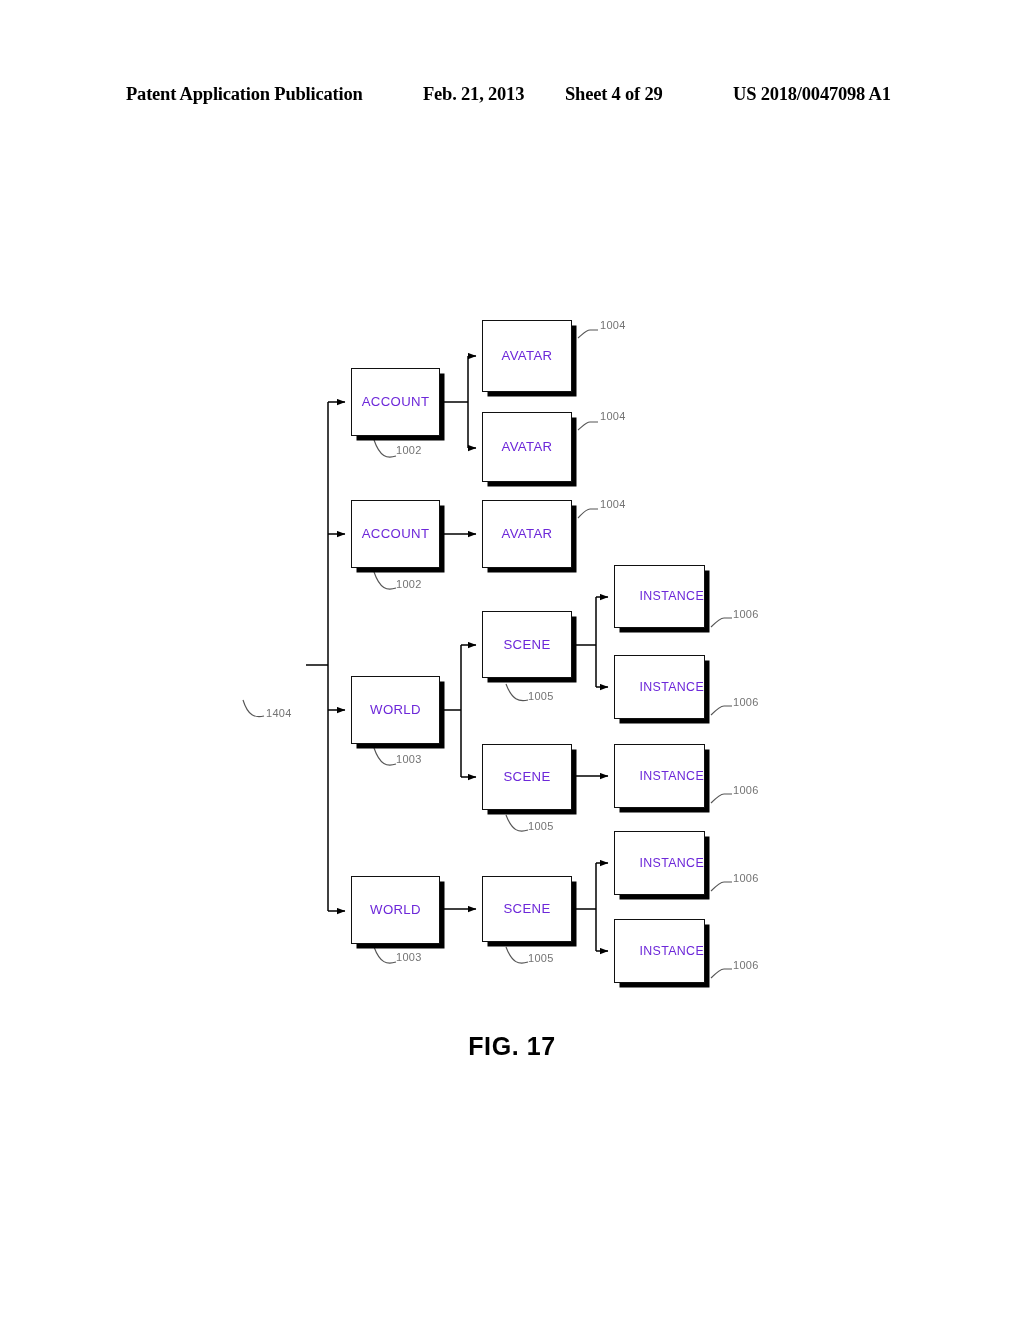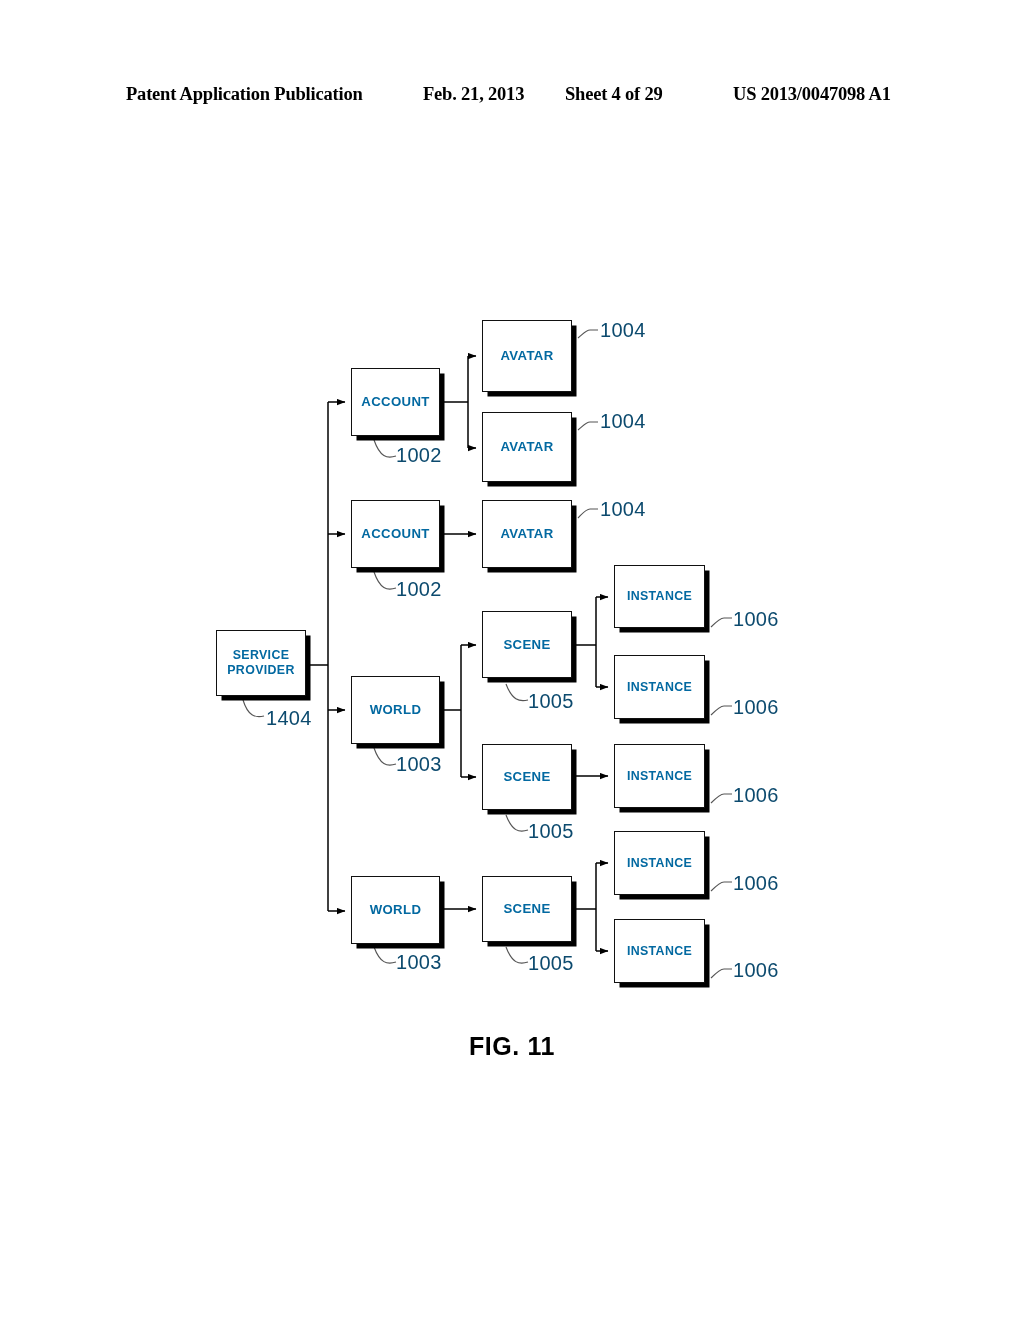--- a/index.html
+++ b/index.html
@@ -61,35 +61,34 @@
     background: #ffffff;
     border: 1.3px solid #111111;
     box-shadow: 5px 5px 0 -0.5px #000000;
     display: flex;
     align-items: center;
     justify-content: center;
     text-align: center;
     line-height: 1.18;
     font-size: 13.2px;
     letter-spacing: 0.35px;
-    color: #0369a1;
-    font-weight: bold;
+    color: #6d28d9;
   }
   .node .node-label {
     display: block;
     white-space: pre-line;
   }
-  .node.small-text { font-size: 12.4px; }
+  .node.small-text { font-size: 12.4px; justify-content: flex-end; }
 
   
   .ref {
     position: absolute;
-    font-size: 20px;
+    font-size: 11px;
     letter-spacing: 0.3px;
-    color: #0c4a6e;
+    color: #737373;
     white-space: nowrap;
   }
 
   
   #figure-caption {
     position: absolute;
     left: 0;
     top: 1032px;
     width: 1024px;
     text-align: center;
@@ -99,21 +98,21 @@
     letter-spacing: 0.6px;
   }
 </style>
 </head>
 <body>
 
 <div id="patent-header">
   <span class="hdr-seg" id="hdr-pub">Patent Application Publication</span>
   <span class="hdr-seg" id="hdr-date">Feb. 21, 2013</span>
   <span class="hdr-seg" id="hdr-sheet">Sheet 4 of 29</span>
-  <span class="hdr-seg" id="hdr-num">US 2013/0047098 A1</span>
+  <span class="hdr-seg" id="hdr-num">US 2018/0047098 A1</span>
 </div>
 
 <div id="figure-canvas">
 
   <svg id="figure-svg" width="1024" height="1320" viewBox="0 0 1024 1320">
     <defs>
       <marker id="arw" markerWidth="9" markerHeight="9" refX="8.2" refY="3.2" orient="auto" markerUnits="userSpaceOnUse">
         <path d="M0,0 L8.6,3.2 L0,6.4 z" fill="#000"></path>
       </marker>
     </defs>
@@ -172,24 +171,20 @@
       <path d="M506,815 C512,831 519,833 528,830"></path>
       <path d="M506,947 C512,963 519,965 528,962"></path>
       <path d="M711,627 C716,622 720,618 724,618 L732,618"></path>
       <path d="M711,715 C716,710 720,706 724,706 L732,706"></path>
       <path d="M711,803 C716,798 720,794 724,794 L732,794"></path>
       <path d="M711,891 C716,886 720,882 724,882 L732,882"></path>
       <path d="M711,978 C716,973 720,969 724,969 L732,969"></path>
     </g>
   </svg>
 
-  <div class="node small-text" id="node-service-provider" style="left:216px; top:630px; width:90px; height:66px;">
-    <span class="node-label">SERVICE
-PROVIDER</span>
-  </div>
 
   <div class="node" id="node-account-1" style="left:351px; top:368px; width:89px; height:68px;">
     <span class="node-label">ACCOUNT</span>
   </div>
 
   <div class="node" id="node-account-2" style="left:351px; top:500px; width:89px; height:68px;">
     <span class="node-label">ACCOUNT</span>
   </div>
 
   <div class="node" id="node-world-1" style="left:351px; top:676px; width:89px; height:68px;">
@@ -255,13 +250,13 @@
   <span class="ref" style="left:528px; top:690px;">1005</span>
   <span class="ref" style="left:528px; top:820px;">1005</span>
   <span class="ref" style="left:528px; top:952px;">1005</span>
   <span class="ref" style="left:733px; top:608px;">1006</span>
   <span class="ref" style="left:733px; top:696px;">1006</span>
   <span class="ref" style="left:733px; top:784px;">1006</span>
   <span class="ref" style="left:733px; top:872px;">1006</span>
   <span class="ref" style="left:733px; top:959px;">1006</span>
 </div>
 
-<div id="figure-caption">FIG. 11</div>
+<div id="figure-caption">FIG. 17</div>
 
 </body></html>

